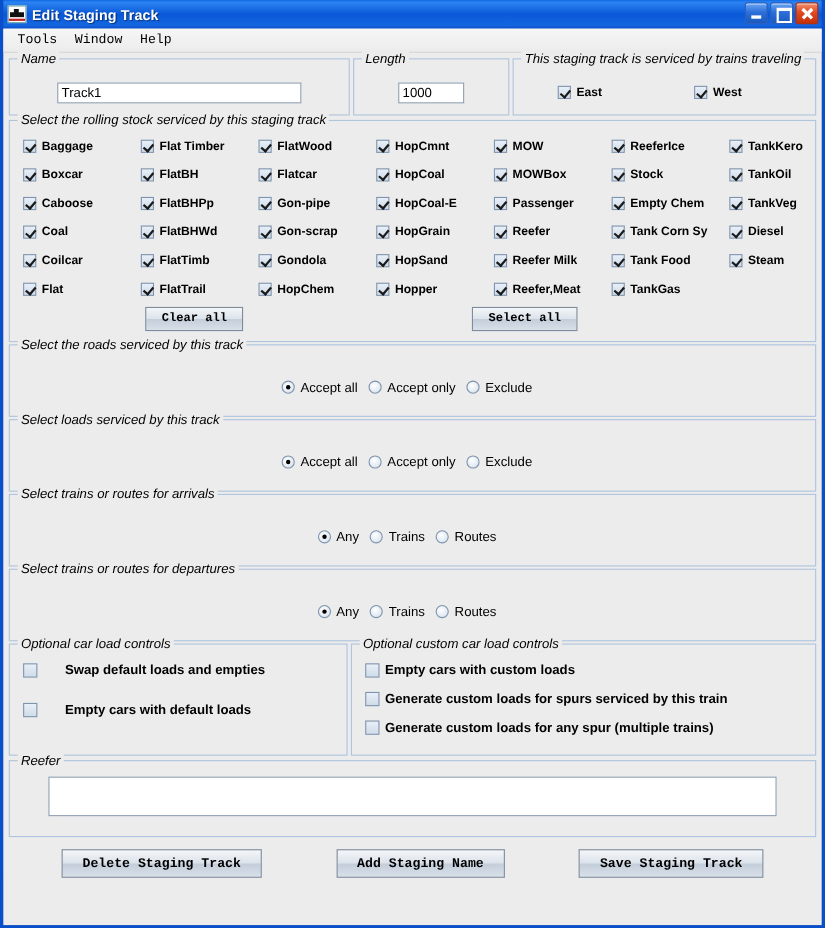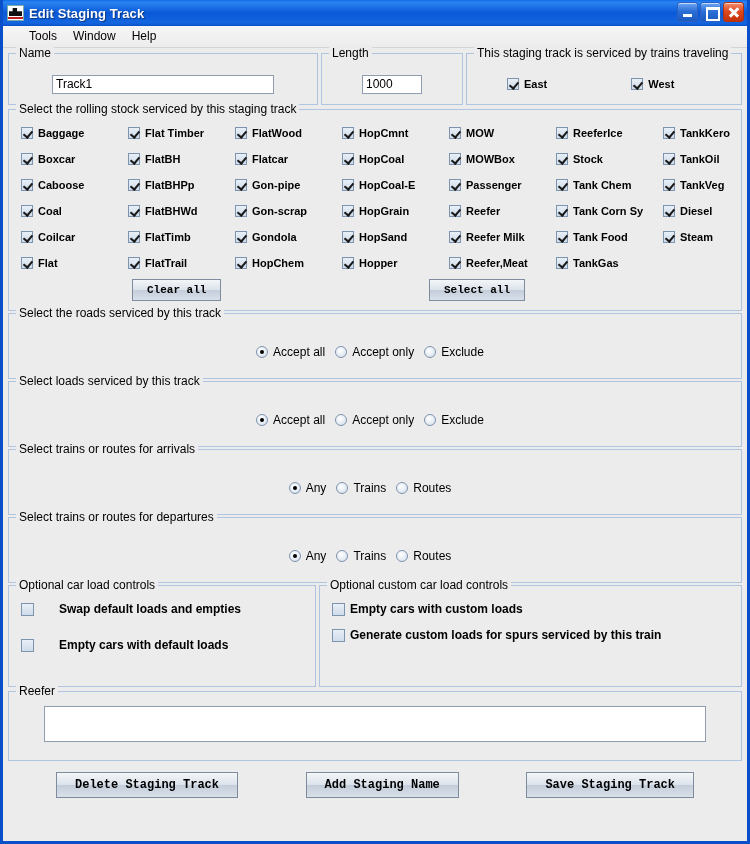--- a/index.html
+++ b/index.html
@@ -74,22 +74,23 @@
     background: #ECECEC;
     height: 815px;
     overflow: hidden;
     position: relative;
   }
   .menubar {
     height: 22px;
     background: linear-gradient(180deg,#F6F6F6 0%,#ECECEC 100%);
     border-bottom: 1px solid #D4D4D4;
     display: flex; align-items: center;
-    padding-left: 20px;
+    padding-left: 7px;
     gap: 2px;
+    font-family: Liberation Mono, monospace;
   }
   .menuitem {
     font-size: 12px; color: #000;
     padding: 2px 8px 3px 6px;
     white-space: nowrap;
   }
   .content { padding: 5px 5px 0 5px; }
   
   .grp {
     border: 1px solid #AFC4DE;
@@ -98,20 +99,21 @@
     background: #ECECEC;
   }
   .grp > .legend {
     position: absolute; top: -8px; left: 7px;
     background: #ECECEC;
     padding: 0 3px;
     font-size: 12px; color: #000;
     white-space: nowrap;
     max-width: calc(100% - 12px);
     overflow: hidden;
+    font-style: italic;
   }
   
   .toprow { display: flex; gap: 3px; margin-bottom: 2px; }
   .grp-name { width: 310px; height: 52px; }
   .grp-length { width: 142px; height: 52px; }
   .grp-dir { flex: 1; height: 52px; }
   .field-wrap { display:flex; align-items:center; justify-content:center; height:100%; padding-top:10px;}
   input.txt {
     font-family: "Liberation Sans", sans-serif;
     font-size: 12px;
@@ -341,21 +343,21 @@
             <div class="cb">
               <span class="box checked"></span>
               <span class="lbl">HopCoal-E</span>
             </div>
             <div class="cb">
               <span class="box checked"></span>
               <span class="lbl">Passenger</span>
             </div>
             <div class="cb">
               <span class="box checked"></span>
-              <span class="lbl">Tank Chem</span>
+              <span class="lbl">Empty Chem</span>
             </div>
             <div class="cb">
               <span class="box checked"></span>
               <span class="lbl">TankVeg</span>
             </div>
             <div class="cb">
               <span class="box checked"></span>
               <span class="lbl">Coal</span>
             </div>
             <div class="cb">
@@ -533,20 +535,24 @@
           <div class="legend">Optional custom car load controls</div>
           <div class="opt-list dense">
             <div class="cb big">
               <span class="box"></span>
               <span class="lbl">Empty cars with custom loads</span>
             </div>
             <div class="cb big">
               <span class="box"></span>
               <span class="lbl">Generate custom loads for spurs serviced by this train</span>
             </div>
+            <div class="cb big">
+              <span class="box"></span>
+              <span class="lbl">Generate custom loads for any spur (multiple trains)</span>
+            </div>
           </div>
         </div>
       </div>
 
       <div class="grp grp-comment">
         <div class="legend">Reefer</div>
         <div class="comment-wrap">
           <div class="comment-box"></div>
         </div>
       </div>

